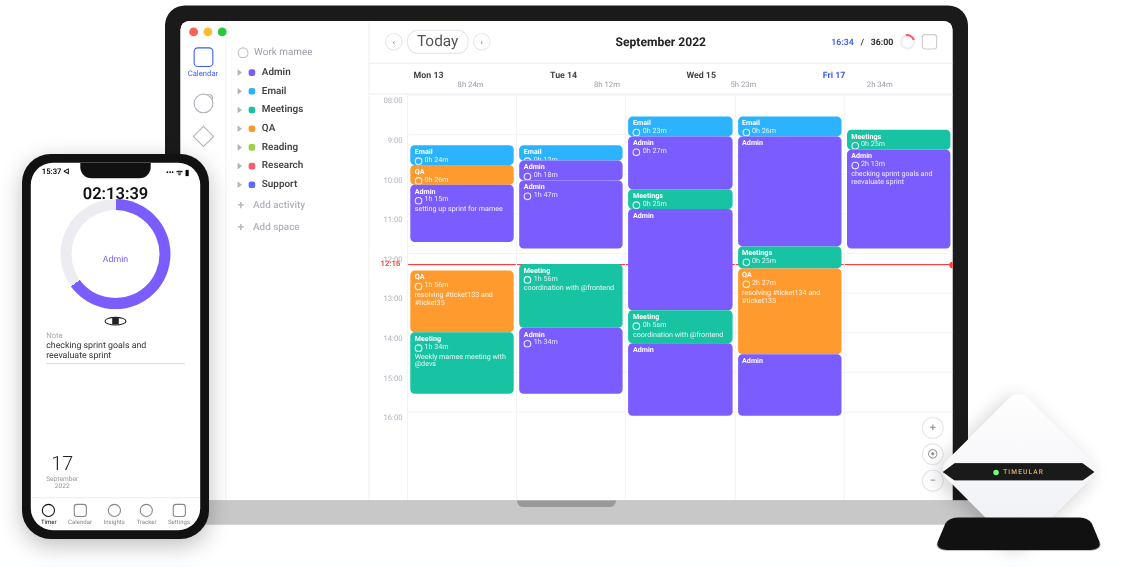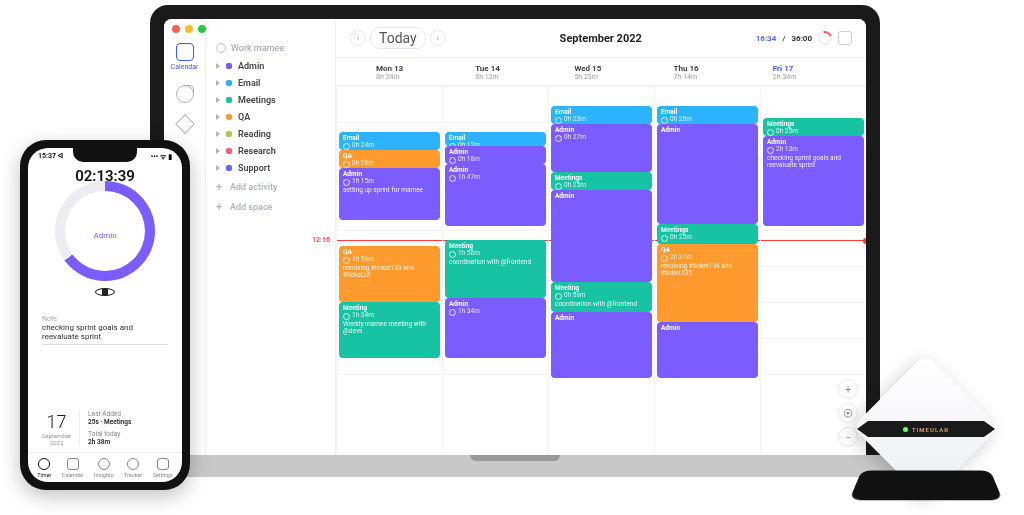--- a/index.html
+++ b/index.html
@@ -45,21 +45,21 @@
   .right-info{display:flex;align-items:center;gap:6px;font-size:8px;}
   .time-cur{color:#3b5bff;font-weight:600;}
   .time-tot{color:#222;font-weight:600;}
   .mini-pie{width:14px;height:14px;border:2px solid #eee;border-top-color:#ff5b6a;border-radius:50%;transform:rotate(30deg);}
   .cal-ico{width:14px;height:14px;border:1px solid #ccc;border-radius:3px;}
 
   .week-head{display:flex;border-bottom:1px solid #eef0f4;padding-left:34px;}
   .day-col{flex:1;padding:6px 6px 4px 6px;}
   .day-name{font-size:8px;font-weight:700;color:#444;}
   .day-name.today{color:#3b5bff;}
-  .day-dur{font-size:7px;color:#9a9da8;}
+  .day-dur{font-size:7px;color:#9a9da8;margin-left:40px;}
 
   .grid{flex:1;position:relative;display:flex;}
   .time-col{width:34px;font-size:7px;color:#b0b3be;padding-top:2px;}
   .time-col div{height:36px;text-align:right;padding-right:4px;}
   .days{flex:1;display:flex;position:relative;}
   .dcol{flex:1;border-left:1px solid #f2f3f7;position:relative;}
   .hrow{position:absolute;left:0;right:0;border-top:1px solid #f2f3f7;}
   .now-line{position:absolute;left:0;right:0;border-top:1px solid #ff3b3b;}
   .now-label{position:absolute;left:-24px;font-size:7px;color:#ff3b3b;font-weight:600;top:-5px;}
   .now-dot{position:absolute;right:-3px;top:-3px;width:6px;height:6px;border-radius:50%;background:#ff3b3b;}
@@ -78,21 +78,21 @@
   .phone-inner{width:100%;height:100%;background:#fff;border-radius:20px;overflow:hidden;position:relative;display:flex;flex-direction:column;}
   .notch{position:absolute;top:0;left:50%;transform:translateX(-50%);width:64px;height:14px;background:#111;border-radius:0 0 10px 10px;z-index:2;}
   .p-status{display:flex;justify-content:space-between;font-size:7px;padding:4px 10px 0 10px;font-weight:600;gap:32px;}
   .p-body{flex:1;display:flex;flex-direction:column;align-items:center;padding:14px 14px 6px 14px;}
   .ring{width:100px;height:100px;border-radius:50%;background:conic-gradient(#7b5cff 0 65%, #ececf2 65% 100%);display:flex;align-items:center;justify-content:center;margin-top:6px;}
   .ring-inner{width:80px;height:80px;border-radius:50%;background:#fff;display:flex;flex-direction:column;align-items:center;justify-content:center;gap:44px;}
   .p-time{font-size:15px;font-weight:600;color:#111;}
   .p-act{font-size:8px;color:#7b5cff;margin-top:2px;}
   .stop{width:20px;height:20px;border:1.5px solid #222;border-radius:50%;display:flex;align-items:center;justify-content:center;margin-top:4px;}
   .stop::after{content:"";width:6px;height:6px;background:#222;}
-  .p-note{width:100%;margin-top:34px;}
+  .p-note{width:100%;margin-top:20px;}
   .p-note-lab{font-size:7px;color:#aaa;}
   .p-note-txt{font-size:8px;color:#333;border-bottom:1px solid #ddd;padding-bottom:3px;}
   .p-foot{display:flex;align-items:center;gap:8px;margin-top:auto;width:100%;}
   .p-date{text-align:center;}
   .p-day{font-size:18px;font-weight:300;color:#222;}
   .p-month{font-size:6px;color:#999;}
   .p-stats{flex:1;border-left:1px solid #eee;padding-left:8px;font-size:6.5px;color:#888;}
   .p-stats b{color:#222;font-weight:600;display:block;}
   .p-tabs{display:flex;justify-content:space-around;border-top:1px solid #eee;padding:5px 4px 4px 4px;}
   .p-tab{display:flex;flex-direction:column;align-items:center;gap:2px;font-size:5.5px;color:#888;}
@@ -209,30 +209,37 @@
             </div>
             <div class="day-col">
               <div class="day-name">Tue 14</div>
               <div class="day-dur">8h 12m</div>
             </div>
             <div class="day-col">
               <div class="day-name">Wed 15</div>
               <div class="day-dur">5h 23m</div>
             </div>
             <div class="day-col">
-              <div class="day-name">Thu 16</div>
-              <div class="day-dur">7h 14m</div>
-            </div>
-            <div class="day-col">
               <div class="day-name today">Fri 17</div>
               <div class="day-dur">2h 34m</div>
             </div>
           </div>
 
         <div class="grid">
+          <div class="time-col" id="time-col">
+              <div>08:00</div>
+              <div>9:00</div>
+              <div>10:00</div>
+              <div>11:00</div>
+              <div>12:00</div>
+              <div>13:00</div>
+              <div>14:00</div>
+              <div>15:00</div>
+              <div>16:00</div>
+            </div>
           <div class="days" id="days">
               <div class="hrow" style="top: 0px;"></div>
               <div class="hrow" style="top: 36px;"></div>
               <div class="hrow" style="top: 72px;"></div>
               <div class="hrow" style="top: 108px;"></div>
               <div class="hrow" style="top: 144px;"></div>
               <div class="hrow" style="top: 180px;"></div>
               <div class="hrow" style="top: 216px;"></div>
               <div class="hrow" style="top: 252px;"></div>
               <div class="hrow" style="top: 288px;"></div>
@@ -377,26 +384,20 @@
       <div class="p-note">
         <div class="p-note-lab">Note</div>
         <div class="p-note-txt">checking sprint goals and reevaluate sprint</div>
       </div>
       <div class="p-foot">
         <div class="p-date">
           <div class="p-day">17</div>
           <div class="p-month">September</div>
           <div class="p-month">2022</div>
         </div>
-        <div class="p-stats">
-          <div>Last Added</div>
-          <b>25s · Meetings</b>
-          <div style="margin-top:4px">Total today</div>
-          <b>2h 38m</b>
-        </div>
       </div>
     </div>
     <div class="p-tabs" id="p-tabs">
         <div class="p-tab active">
           <span class="pi"></span>
           <span>Timer</span>
         </div>
         <div class="p-tab">
           <span class="pi sq"></span>
           <span>Calendar</span>

